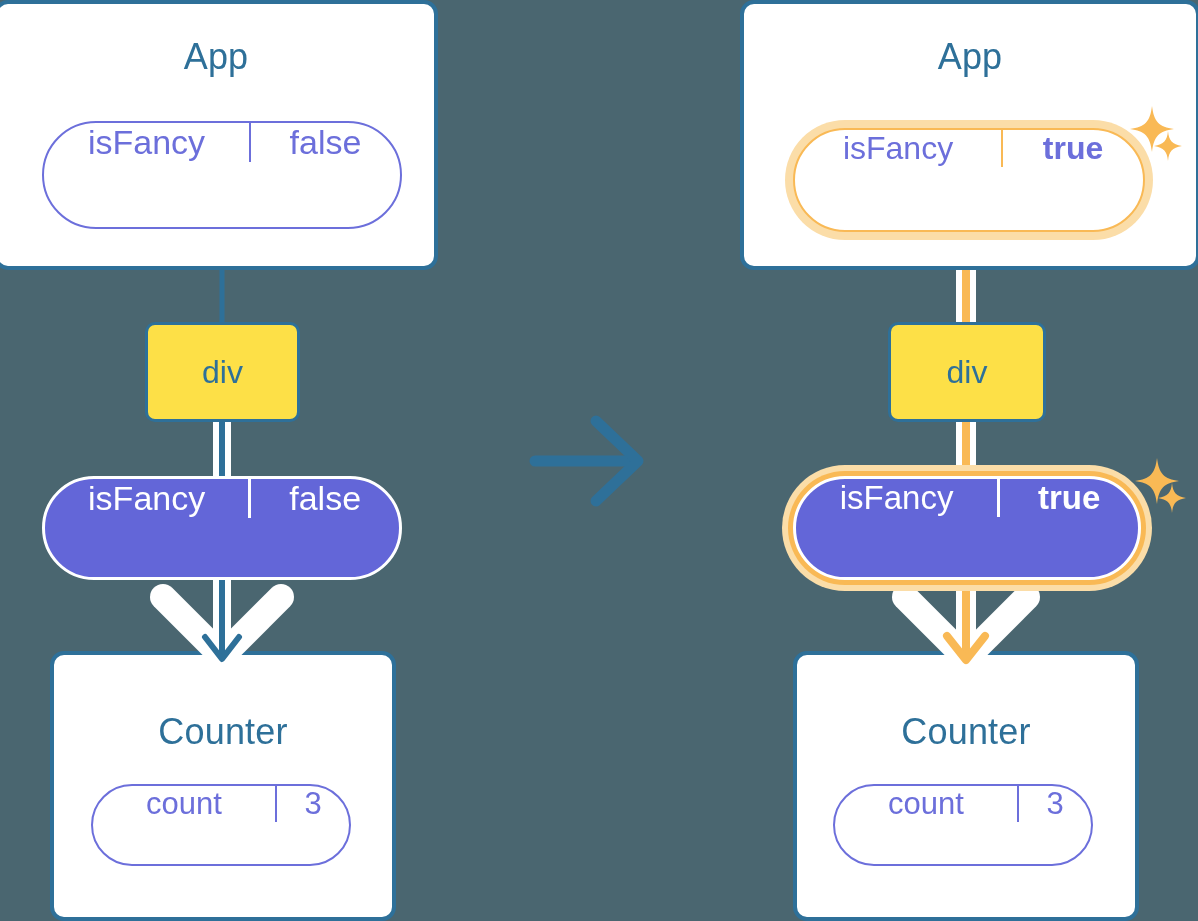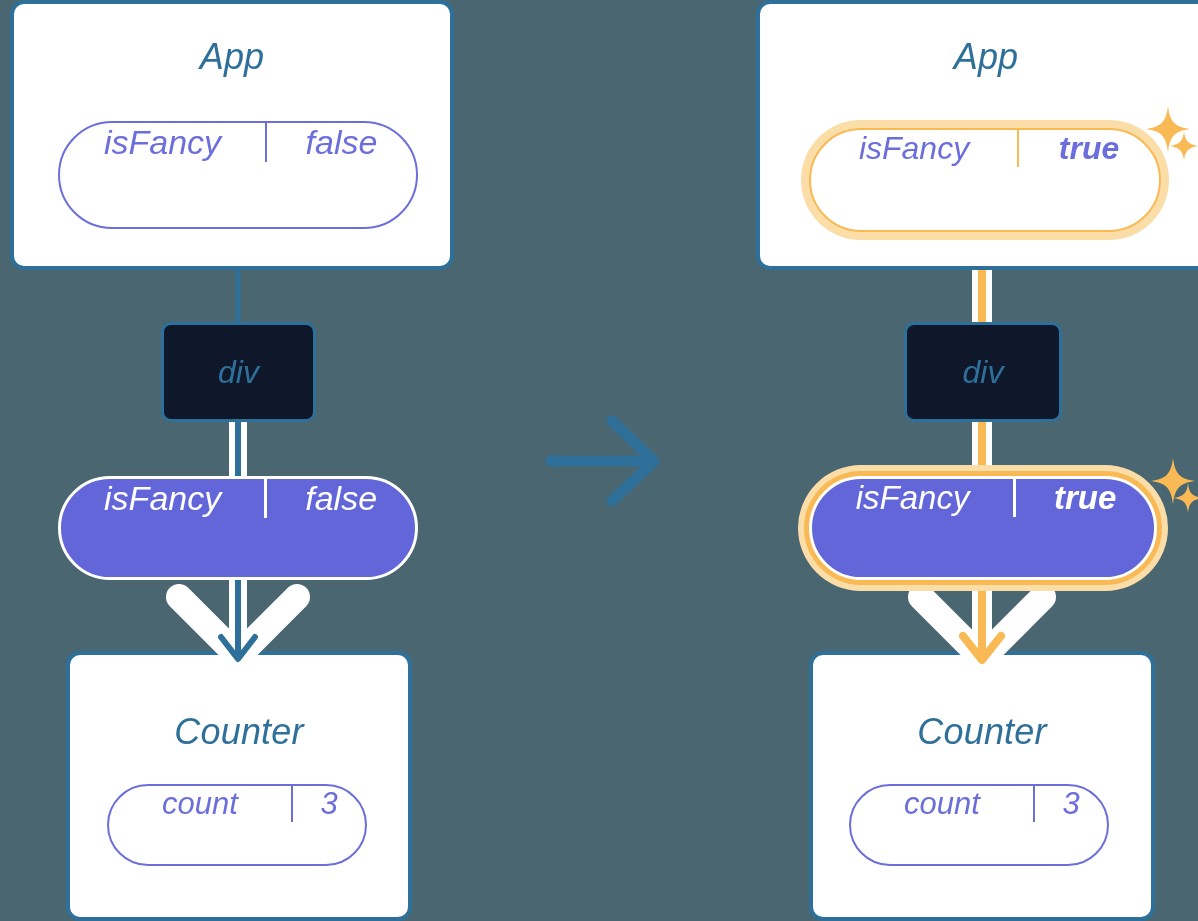--- a/index.html
+++ b/index.html
@@ -4,21 +4,21 @@
 <title>React State Propagation Diagram</title>
 <style>
   html,body{margin:0;padding:0;}
   body{
     width:1198px;height:921px;
     background:#4A6670;
     font-family:"Liberation Sans", sans-serif;
     overflow:hidden;
     position:relative;
   }
-  .stage{position:absolute;left:16px;top:0;width:1020px;height:921px;font-style:italic;}
+  .stage{position:absolute;left:0;top:0;width:1020px;height:921px;}
 
   
   .layer{position:absolute;left:0;top:0;width:1198px;height:921px;}
   .layer.lines{z-index:1;}
   .layer.arrows{z-index:4;}
   .layer.sparkles{z-index:6;pointer-events:none;}
 
   
   .cbox{
     position:absolute;
@@ -42,21 +42,21 @@
   #app-box-left .title,#app-box-right .title{margin-top:32px;}
 
   
   #counter-box-left{left:50px;top:651px;width:346px;height:270px;}
   #counter-box-right{left:793px;top:651px;width:346px;height:270px;}
   #counter-box-left .title,#counter-box-right .title{margin-top:56px;}
 
   
   .divbox{
     position:absolute;
-    background:#0f172a;
+    background:#fde047;
     border:3px solid #2E7099;
     border-radius:10px;
     box-sizing:border-box;
     z-index:3;
     display:flex;align-items:center;justify-content:center;
   }
   .divbox span{
     color:#2E7099;font-size:32px;line-height:1;
   }
   #div-box-left{left:145px;top:322px;width:155px;height:100px;}

